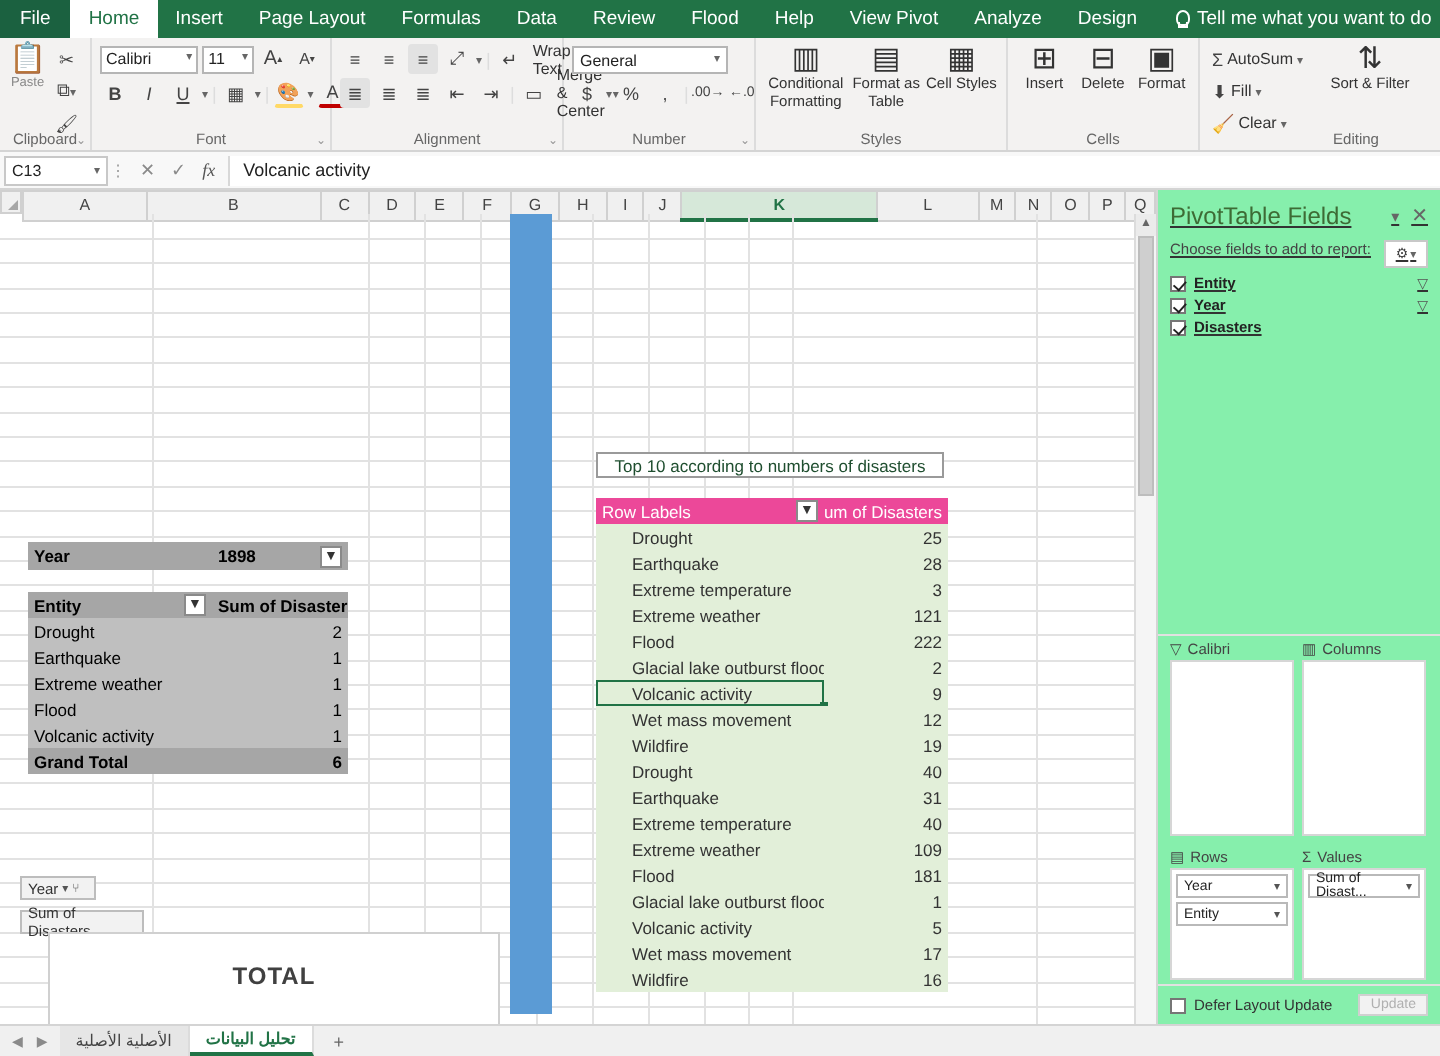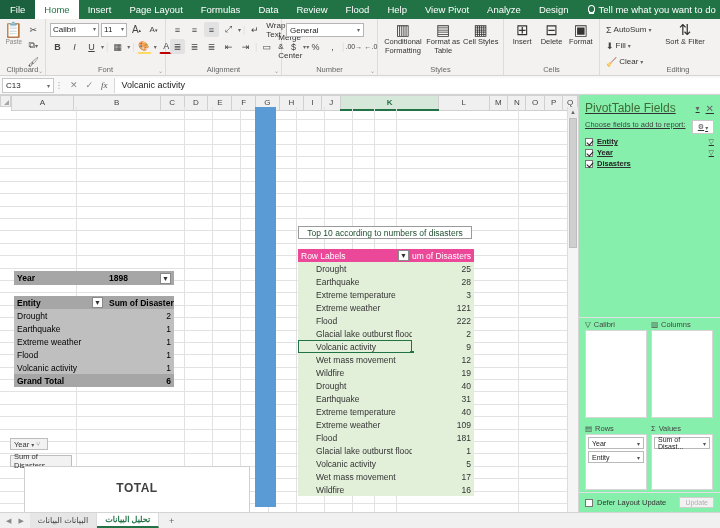--- a/index.html
+++ b/index.html
@@ -1175,21 +1175,21 @@
       </div>
     </div>
   </div>
 
   <div class="sheetbar">
     <div class="navarr">
       <span>◀</span>
       <span>▶</span>
     </div>
     <div class="stab">
-        <span>البيانات البيانات</span>
+        <span>الأصلية الأصلية</span>
       </div>
     <div class="stab active">
         <span>تحليل البيانات</span>
       </div>
     <div class="addsheet">
         <span>+</span>
       </div>
   </div>
 
 </div>

